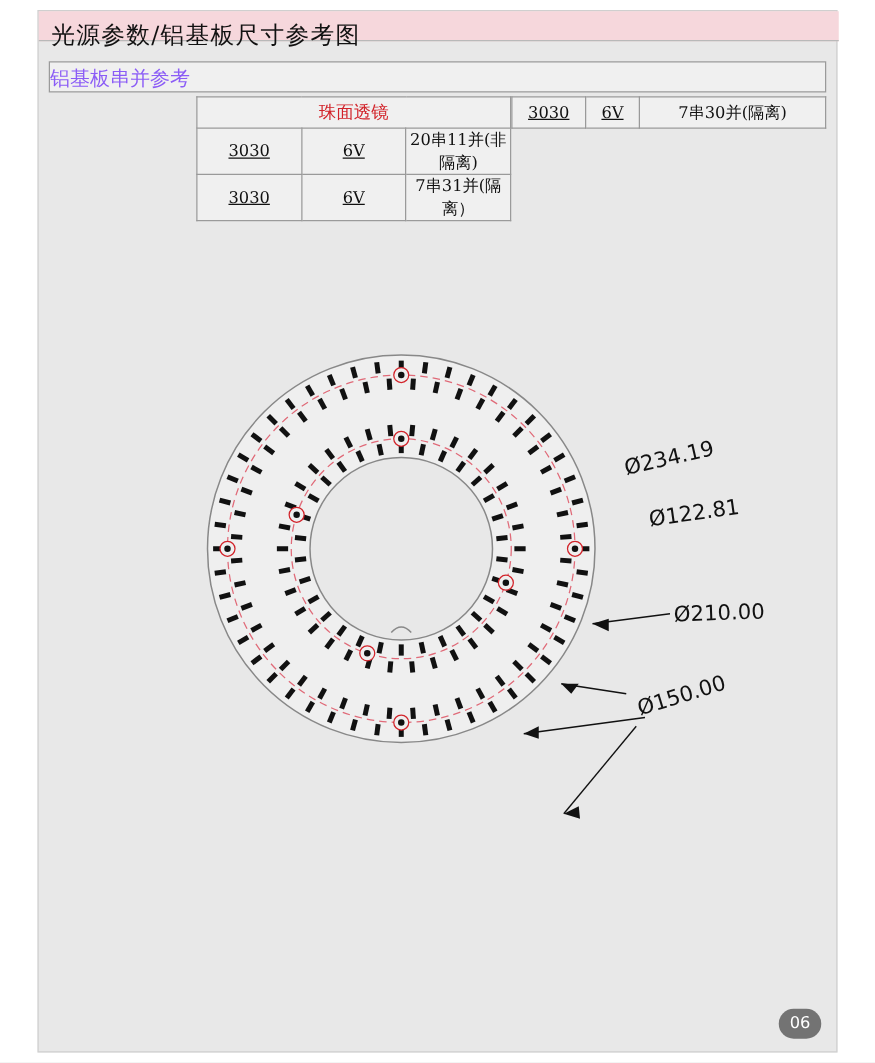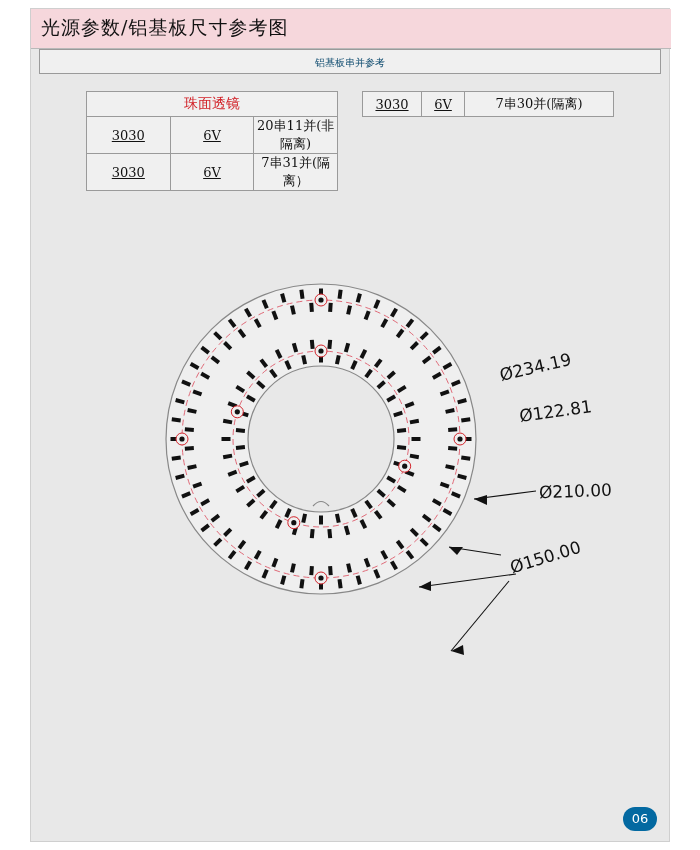--- a/index.html
+++ b/index.html
@@ -22,21 +22,21 @@
     height: 834px;
     background: #e8e8e8;
     border: 1px solid #cfcfcf;
     box-sizing: border-box;
   }
   .title-bar {
     position: absolute;
     left: 0px;
     top: 0px;
     width: 640px;
-    height: 40px;
+    height: 24px;
     background: #f6d7dc;
     border-bottom: 1px solid #b9b9b9;
     box-sizing: border-box;
   }
   .title-text {
     position: absolute;
     left: 10px;
     top: 6px;
     font-family: "DejaVu Serif", serif;
     font-size: 19px;
@@ -49,31 +49,30 @@
     position: absolute;
     left: 8px;
     top: 40px;
     width: 622px;
   }
   .band {
     border: 1px solid #9a9a9a;
     background: #f0f0f0;
     height: 25px;
     line-height: 25px;
-    text-align: center;
+    text-align: left;
     font-family: "DejaVu Serif", serif;
-    font-size: 10px;
-    color: #0c4a6e;
+    font-size: 16px;
+    color: #8b5cf6;
     box-sizing: border-box;
   }
   .cols {
     display: flex;
-    justify-content: center;
-    margin-top: 17px;
-    gap: 24px;
+    justify-content: flex-end;
+    margin-top: 3px;
   }
   .col {
     width: 252px;
   }
   table.spec {
     border-collapse: collapse;
     width: 100%;
     table-layout: fixed;
     background: #f0f0f0;
   }
@@ -115,21 +114,21 @@
   .r4 { left: 478px; top: 378px; transform: rotate(-17deg); }
 
   
   .page-num {
     position: absolute;
     right: 12px;
     bottom: 10px;
     width: 34px;
     height: 24px;
     border-radius: 12px;
-    background: #0369a1;
+    background: #737373;
     color: #ffffff;
     font-family: "DejaVu Sans", sans-serif;
     font-size: 13px;
     line-height: 24px;
     text-align: center;
   }
 </style>
 </head>
 <body>
 

